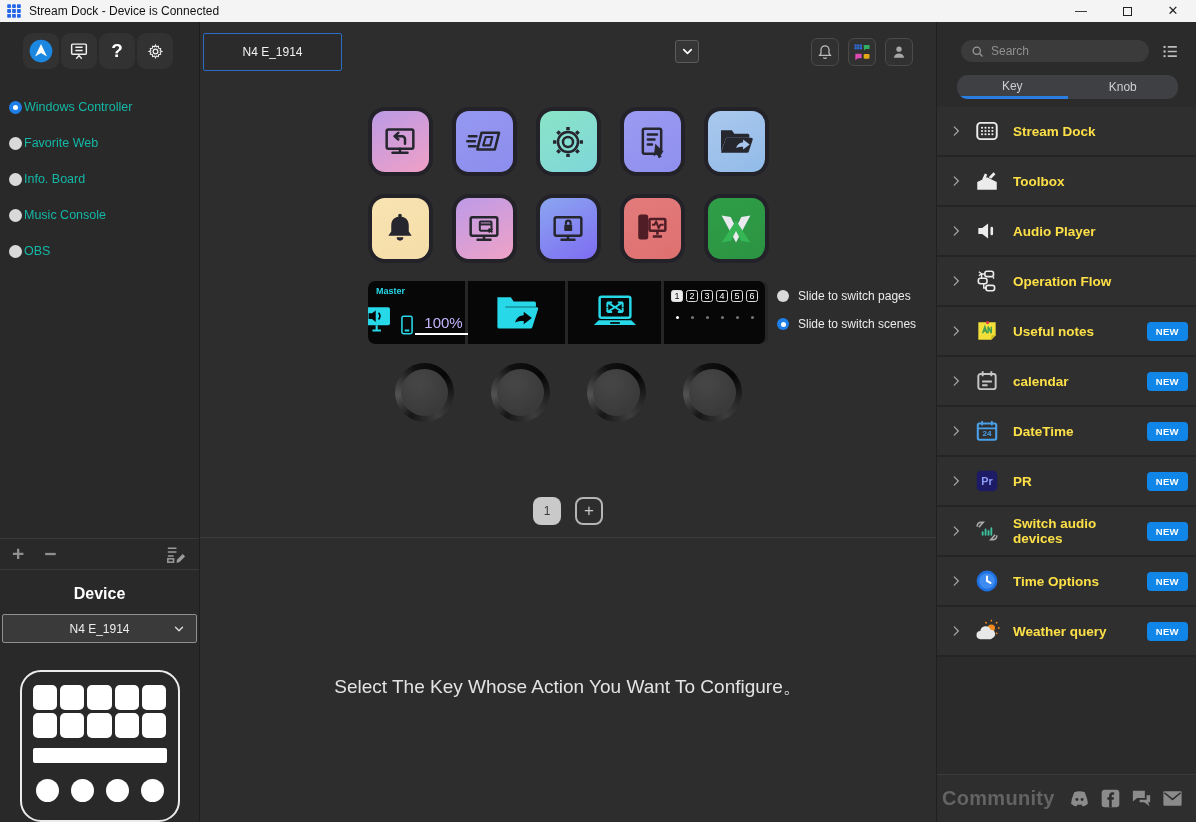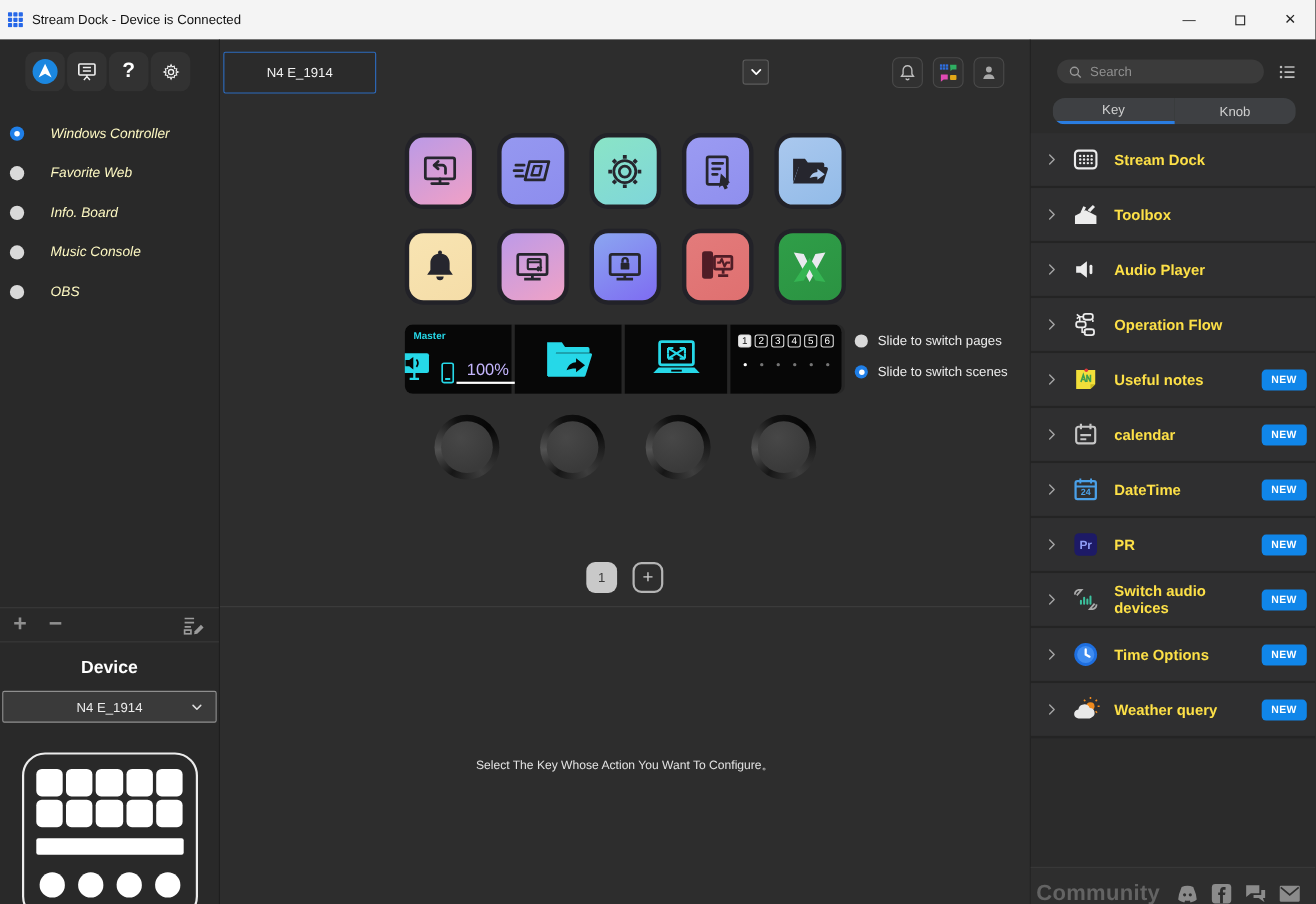--- a/index.html
+++ b/index.html
@@ -1,37 +1,37 @@
 <!DOCTYPE html>
 <html><head>
 <meta charset="utf-8">
 <style>
   * { margin:0; padding:0; box-sizing:border-box; }
   html,body { width:1196px; height:822px; overflow:hidden; }
   body { font-family:"Liberation Sans",sans-serif; background:#2d2d2d; color:#e8e8e8; }
   .icon { display:inline-flex; align-items:center; justify-content:center; line-height:0; }
 
   
-  .titlebar { height:36px; background:#f4f4f4; display:flex; align-items:center; padding-left:7px; gap:8px; }
+  .titlebar { height:22px; background:#f4f4f4; display:flex; align-items:center; padding-left:7px; gap:8px; }
   .titlebar .title { font-size:12px; color:#111; }
   .win-controls { margin-left:auto; display:flex; height:100%; }
   .win-btn { width:46px; height:100%; display:flex; align-items:center; justify-content:center; color:#222; font-size:12px; cursor:default; }
   .wc-glyph { font-size:12px; color:#222; }
   .wc-box { width:9px; height:9px; border:1px solid #222; display:inline-block; }
 
   
   .main { display:flex; height:800px; }
 
   
   .left { width:200px; background:#292929; border-right:1px solid #1e1e1e; display:flex; flex-direction:column; }
   .left-toolbar { display:flex; gap:2px; padding:11px 0 10px 23px; }
   .tbtn { width:36px; height:36px; border-radius:9px; background:#323232; display:flex; align-items:center; justify-content:center; }
   .glyph-q { font-size:19px; font-weight:bold; color:#fff; }
   .profiles { padding-top:10px; }
-  .profile { display:flex; align-items:center; gap:24px; height:36px; padding-left:9px; font-size:12.5px; color:#fef9c3;font-style:italic; }
+  .profile { display:flex; align-items:center; gap:2px; height:36px; padding-left:9px; font-size:12.5px; color:#14b8a6; }
   .radio { width:13px; height:13px; border-radius:50%; background:#d9d9d9; position:relative; flex:none; }
   .radio.sel { background:#1f7fe8; }
   .radio.sel::after { content:""; position:absolute; inset:4px; background:#fff; border-radius:50%; }
   .left-spacer { flex:1; }
   .page-tools { height:32px; border-top:1px solid #3a3a3a; border-bottom:1px solid #3a3a3a; display:flex; align-items:center; padding:0 12px; }
   .pt-glyph { font-size:21px; color:#8f8f8f; font-weight:bold; line-height:0; }
   .pt-minus { margin-left:20px; }
   .pt-edit { margin-left:auto; }
   .device-heading { margin:15px 0 11px; text-align:center; font-size:16px; font-weight:bold; color:#fff; }
   .device-select { margin:0 2px; height:29px; background:#3a3a3a; border:1px solid #8f8f8f; border-radius:2px; display:flex; align-items:center; justify-content:center; color:#ececec; font-size:12px; position:relative; }
@@ -72,21 +72,21 @@
   .opt .radio.sel::after { inset:3.5px; }
   .knobs { position:absolute; left:0; right:0; top:341px; display:flex; justify-content:center; gap:37px; }
   .knob { width:59px; height:59px; border-radius:50%; position:relative;
           background:conic-gradient(from 210deg,#161616,#525252 55deg,#101010 130deg,#060606 200deg,#3d3d3d 300deg,#161616); }
   .knob::after { content:""; position:absolute; inset:6px; border-radius:50%;
           background:radial-gradient(circle at 38% 32%,#474747,#3a3a3a 70%); }
   .pager { position:absolute; left:0; right:0; top:475px; display:flex; justify-content:center; gap:14px; }
   .page-current { width:28px; height:28px; border-radius:8px; background:#c9c9c9; color:#3a3a3a; font-size:12px; display:flex; align-items:center; justify-content:center; }
   .page-add { width:28px; height:28px; border-radius:8px; border:2px solid #b5b5b5; color:#c9c9c9; font-size:17px; display:flex; align-items:center; justify-content:center; background:transparent; }
   .center-divider { position:absolute; left:0; right:0; top:515px; height:1px; background:#3d3d3d; }
-  .hint { position:absolute; left:0; right:0; top:652px; text-align:center; color:#e3e3e3; font-size:11px; }
+  .hint { position:absolute; left:0; right:0; top:652px; text-align:center; color:#e3e3e3; font-size:19px; }
 
   
   .right { width:260px; background:#2b2b2b; border-left:1px solid #202020; display:flex; flex-direction:column; }
   .search-row { display:flex; align-items:center; padding:18px 16px 0 24px; }
   .search-box { flex:none; width:188px; height:22px; background:#3b3b3b; border-radius:11px; display:flex; align-items:center; padding:0 9px; gap:6px; }
   .search-box input { background:transparent; border:none; outline:none; color:#a3a3a3; font-size:12px; width:100%; font-family:"Liberation Sans",sans-serif; }
   .search-box input::placeholder { color:#909090; }
   .list-btn { margin-left:12px; }
   .tabs { display:flex; margin:13px 18px 0 20px; border-radius:11px; overflow:hidden; height:24px; }
   .tabp { flex:1; background:#3e4043; display:flex; align-items:center; justify-content:center; color:#cfcfcf; font-size:12px; }

